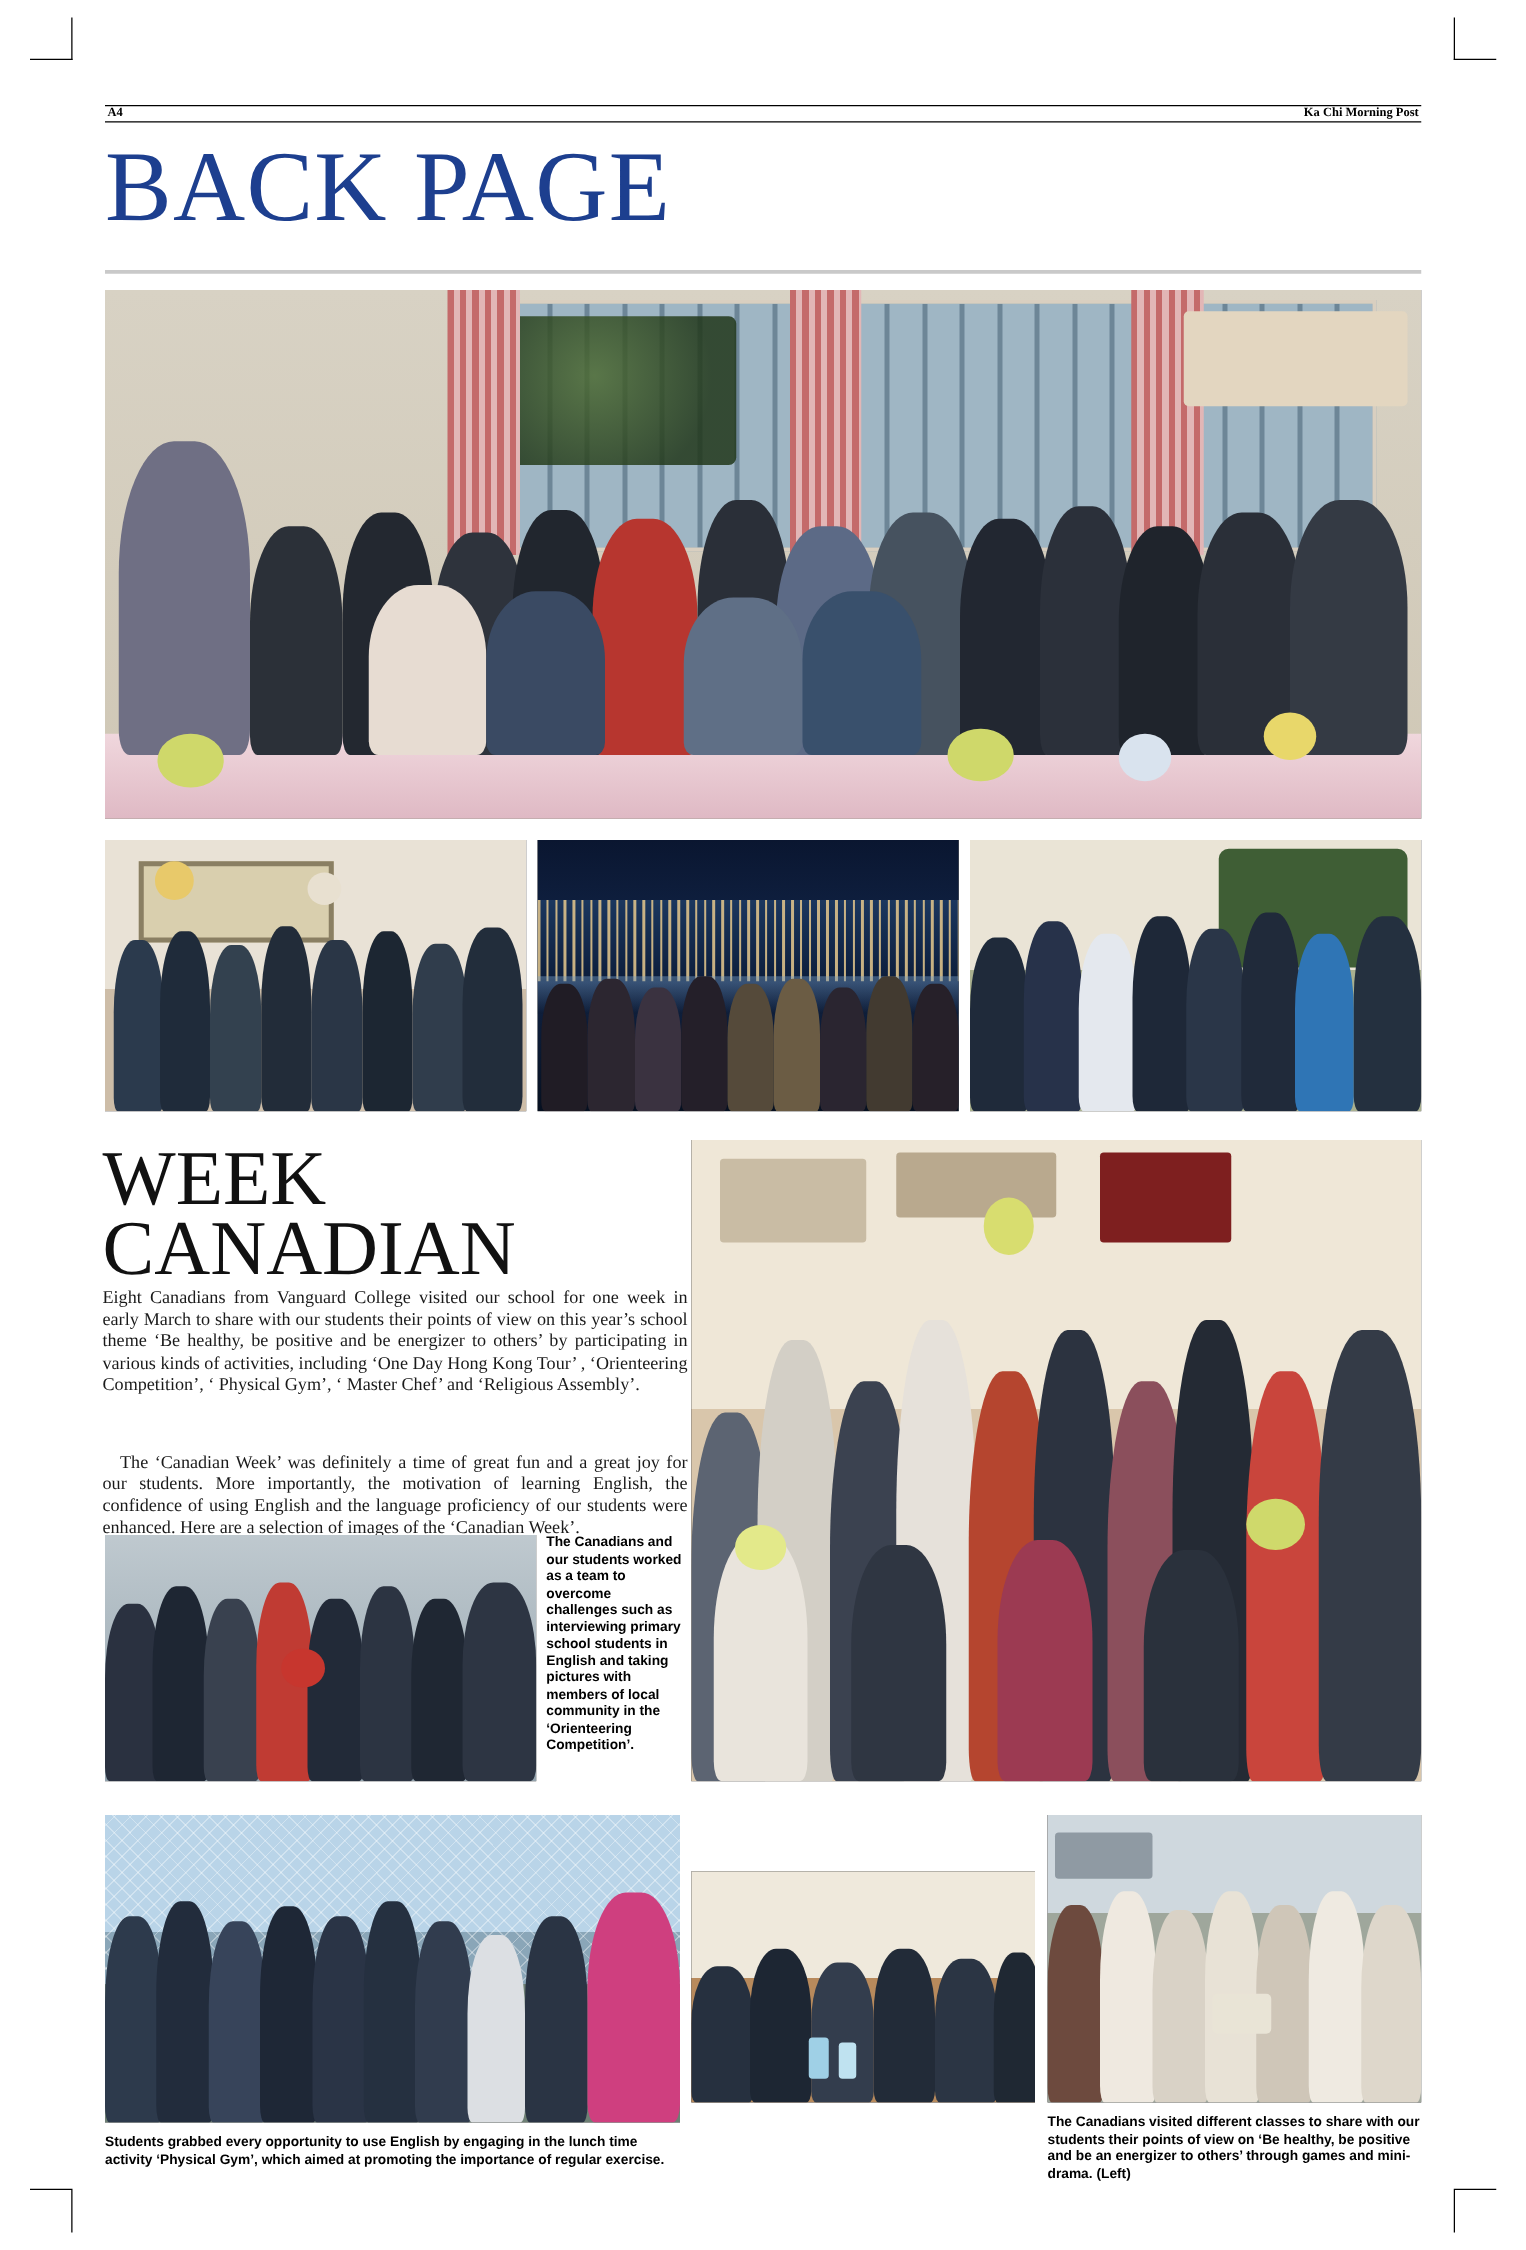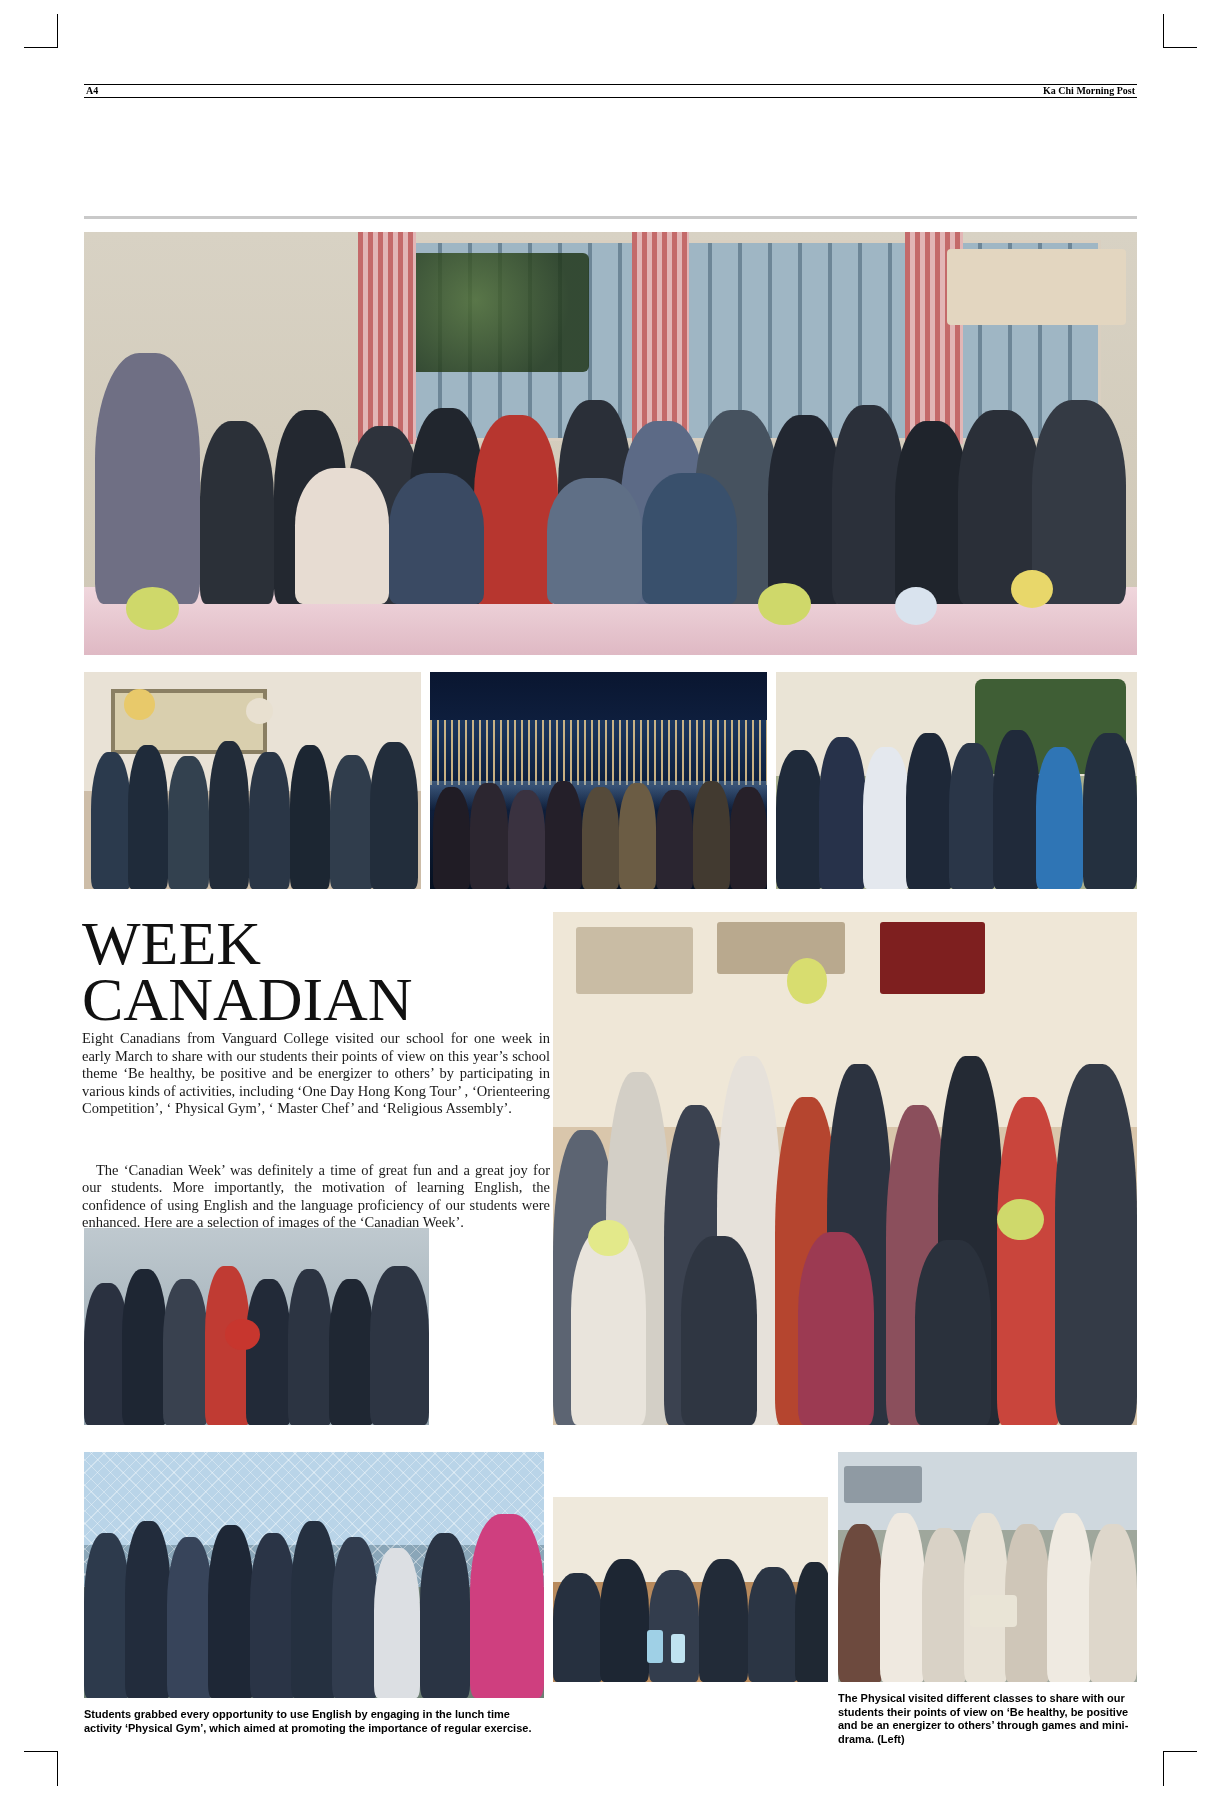--- a/index.html
+++ b/index.html
@@ -251,20 +251,21 @@
   <div class="crop v" style="left:1163px; top:1752px;"></div>
   <div class="crop h" style="left:1163px; top:1751px;"></div>
 
   <div class="masthead-bar">
     <div class="rule-top"></div>
     <div class="folio-left">A4</div>
     <div class="folio-right">Ka Chi Morning Post</div>
     <div class="rule-bottom"></div>
   </div>
 
+  <div class="section-title">BACK PAGE</div>
   <div class="title-rule"></div>
 
   <div class="photo" style="left:84px; top:232px; width:1053px; height:423px;">
     <div class="ph-inner">
       <div class="room-bg"></div>
       <div class="windows"></div>
       <div class="greenery"></div>
       <div class="curtain" style="left:26%;"></div>
       <div class="curtain" style="left:52%;"></div>
       <div class="curtain" style="left:78%;"></div>
@@ -400,20 +401,21 @@
         <i style="left:35%; width:13%; height:94%; background:#c03b33;"></i>
         <i style="left:47%; width:13%; height:86%; background:#222a38;"></i>
         <i style="left:59%; width:13%; height:92%; background:#2c3442;"></i>
         <i style="left:71%; width:13%; height:86%; background:#1f2733;"></i>
         <i style="left:83%; width:17%; height:94%; background:#2d3543;"></i>
       </div>
       <div class="blob" style="left:41%; top:46%; width:10%; height:16%; background:#c7362e;"></div>
     </div>
   </div>
 
+  <div class="caption" style="left:437px; top:1228px; width:110px;">The Canadians and our students worked as a team to overcome challenges such as interviewing primary school students in English and taking pictures with members of local community in the ‘Orienteering Competition’.</div>
 
 
   <div class="photo" style="left:84px; top:1452px; width:460px; height:246px;">
     <div class="ph-inner">
       <div class="skyblue"></div>
       <div class="fence"></div>
       <div class="crowd" style="bottom:0; height:78%;">
         <i style="left:0%;  width:10%; height:86%; background:#2d3a4c;"></i>
         <i style="left:9%;  width:10%; height:92%; background:#222c3c;"></i>
         <i style="left:18%; width:10%; height:84%; background:#37445a;"></i>
@@ -456,15 +458,15 @@
         <i style="left:28%; width:15%; height:86%; background:#d9d2c6;"></i>
         <i style="left:42%; width:15%; height:94%; background:#e8e2d6;"></i>
         <i style="left:56%; width:15%; height:88%; background:#cfc6b8;"></i>
         <i style="left:70%; width:15%; height:94%; background:#efeae1;"></i>
         <i style="left:84%; width:16%; height:88%; background:#ded7cb;"></i>
       </div>
       <div class="blob" style="left:44%; top:62%; width:16%; height:14%; background:#e9e4d6; border-radius:4px;"></div>
     </div>
   </div>
 
-  <div class="caption" style="left:838px; top:1692px; width:299px;">The Physical visited different classes to share with our students their points of view on ‘Be healthy, be positive and be an energizer to others’ through games and mini-drama. (Left)</div>
+  <div class="caption" style="left:838px; top:1692px; width:299px;">The Canadians visited different classes to share with our students their points of view on ‘Be healthy, be positive and be an energizer to others’ through games and mini-drama. (Left)</div>
 
 </div>
 
 </body></html>

